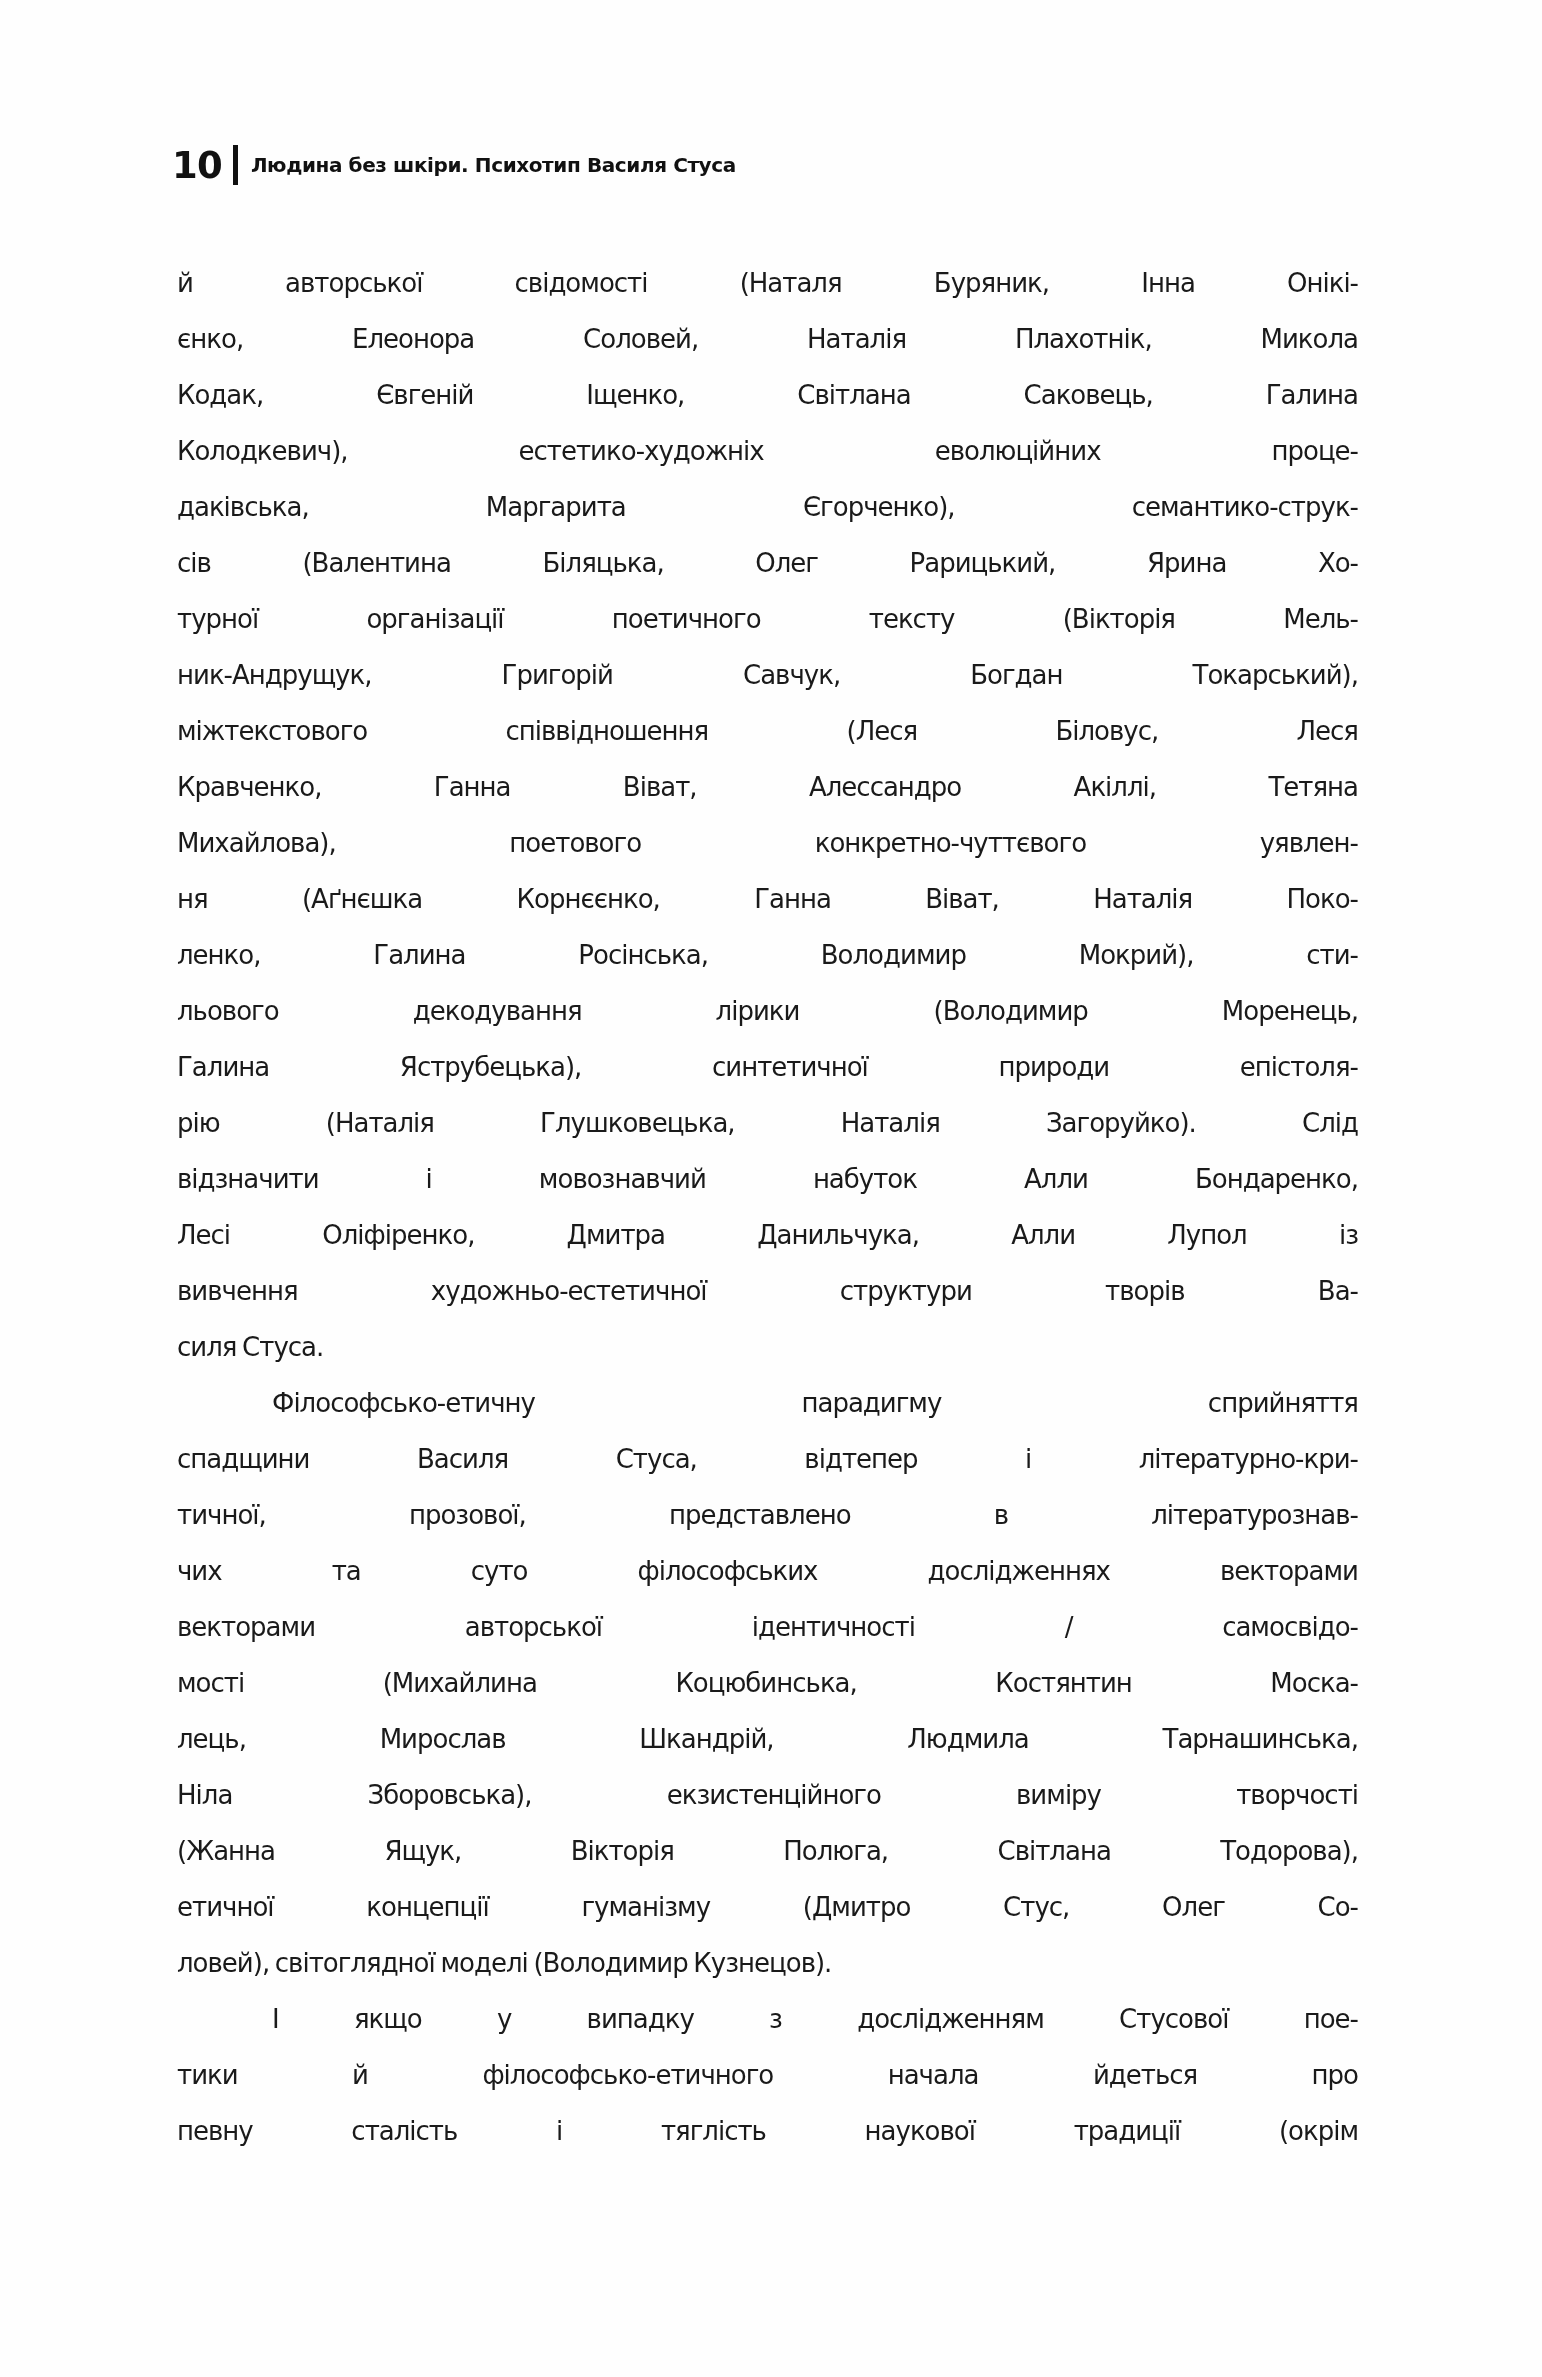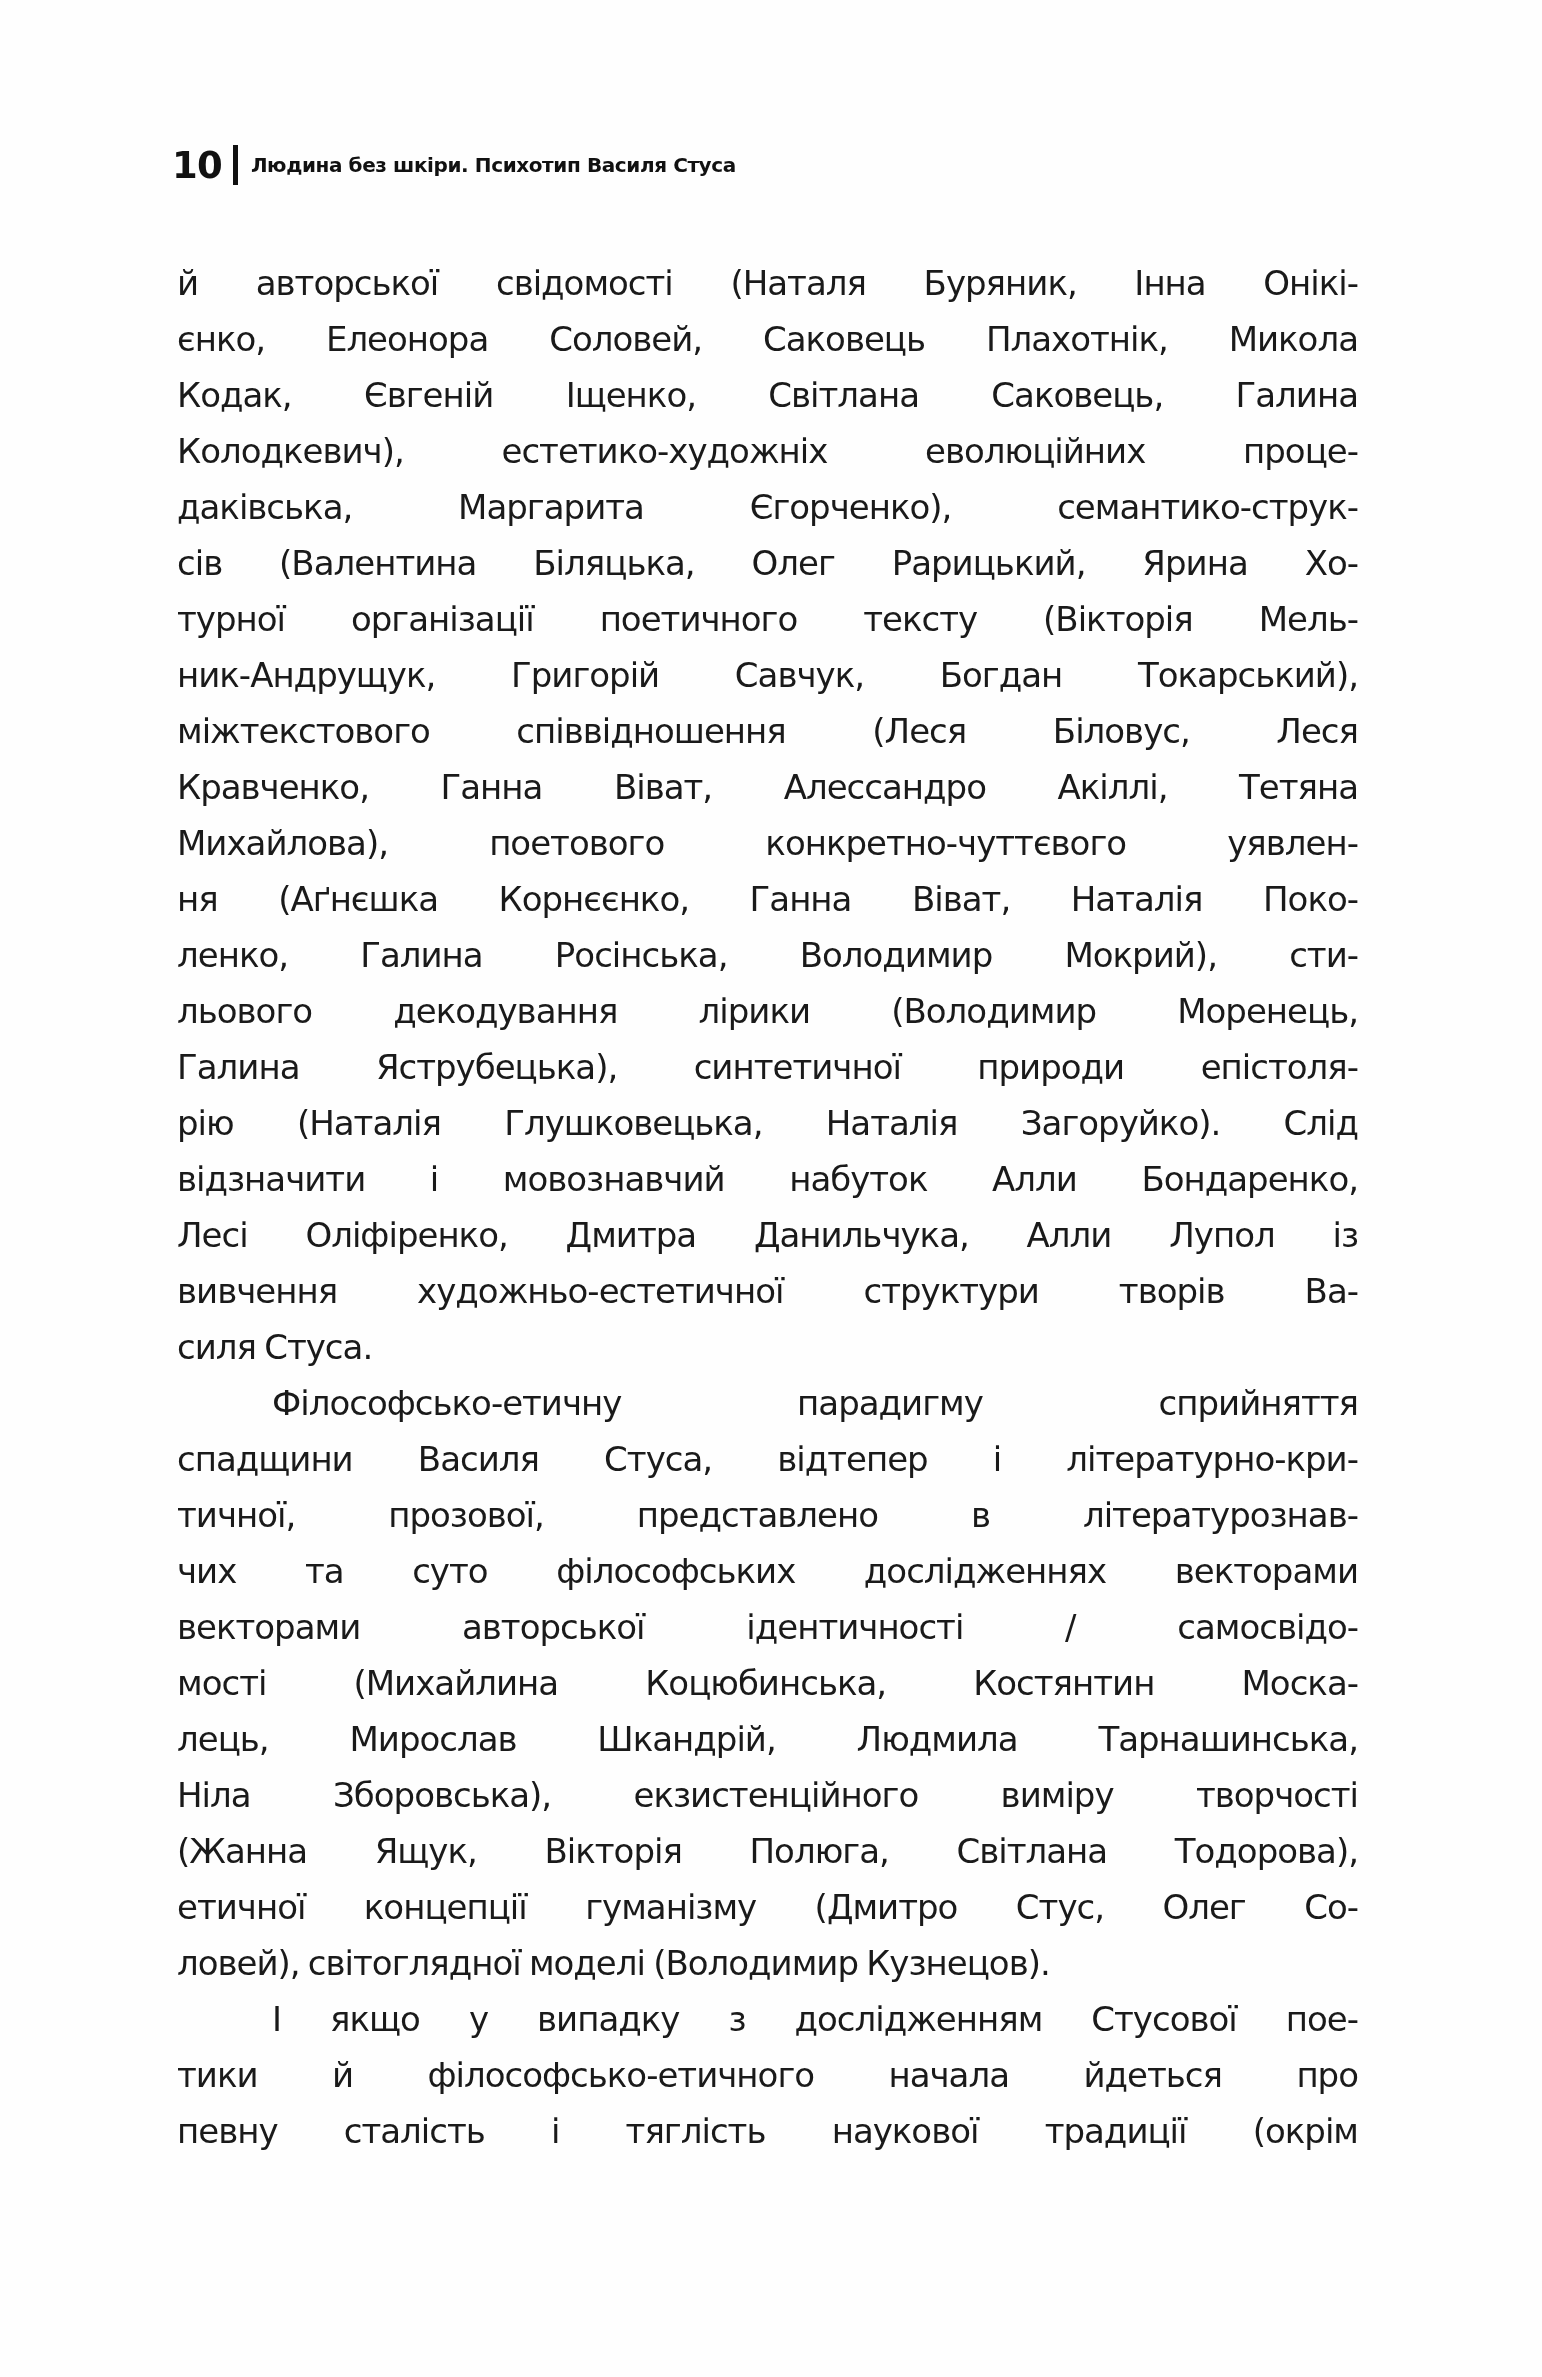--- a/index.html
+++ b/index.html
@@ -9,21 +9,21 @@
     position: absolute; left: 172px; top: 137px; height: 56px;
     display: flex; align-items: center; white-space: nowrap;
     font-family: "DejaVu Sans", sans-serif; color: #111;
   }
   .header .num { font-size: 37px; font-weight: bold; letter-spacing: -0.8px; }
   .header .sep { display: inline-block; width: 4.8px; height: 40px; background: #111; margin: 0 13px 0 11.2px; }
   .header .title { font-size: 20px; font-weight: bold; letter-spacing: -0.4px; }
   .body {
     position: absolute; left: 177px; top: 255px; width: 1181px;
     font-family: "DejaVu Sans", sans-serif; color: #1a1a1a;
-    font-size: 34px; line-height: 56px;
+    font-size: 26px; line-height: 56px;
   }
   .line {
     display: block; height: 56px; white-space: nowrap;
     text-align: justify; text-align-last: justify; overflow: visible;
     letter-spacing: -1px; word-spacing: -1.6px;
   }
   .line.last { text-align-last: left; }
   .line.indent { padding-left: 95px; }
 </style>
 </head>
@@ -34,21 +34,21 @@
   <div class="header">
     <span class="num">10</span>
     <span class="sep"></span>
     <span class="title">Людина без шкіри. Психотип Василя Стуса</span>
   </div>
 
   <div class="body">
 
     <div>
       <span class="line">й авторської свідомості (Наталя Буряник, Інна Онікі-</span>
-      <span class="line">єнко, Елеонора Соловей, Саковець Плахотнік, Микола</span>
+      <span class="line">єнко, Елеонора Соловей, Наталія Плахотнік, Микола</span>
       <span class="line">Кодак, Євгеній Іщенко, Світлана Саковець, Галина</span>
       <span class="line">Колодкевич), естетико-художніх еволюційних проце-</span>
       <span class="line">даківська, Маргарита Єгорченко), семантико-струк-</span>
       <span class="line">сів (Валентина Біляцька, Олег Рарицький, Ярина Хо-</span>
       <span class="line">турної організації поетичного тексту (Вікторія Мель-</span>
       <span class="line">ник-Андрущук, Григорій Савчук, Богдан Токарський),</span>
       <span class="line">міжтекстового співвідношення (Леся Біловус, Леся</span>
       <span class="line">Кравченко, Ганна Віват, Алессандро Акіллі, Тетяна</span>
       <span class="line">Михайлова), поетового конкретно-чуттєвого уявлен-</span>
       <span class="line">ня (Аґнєшка Корнєєнко, Ганна Віват, Наталія Поко-</span>

